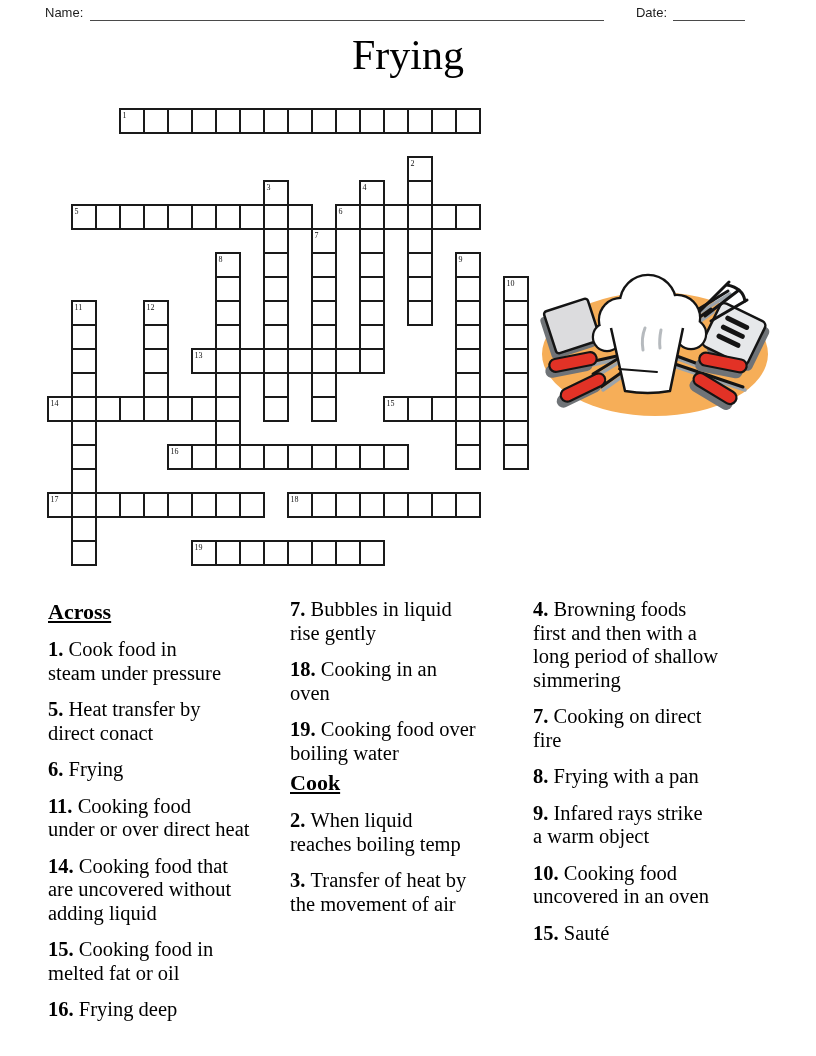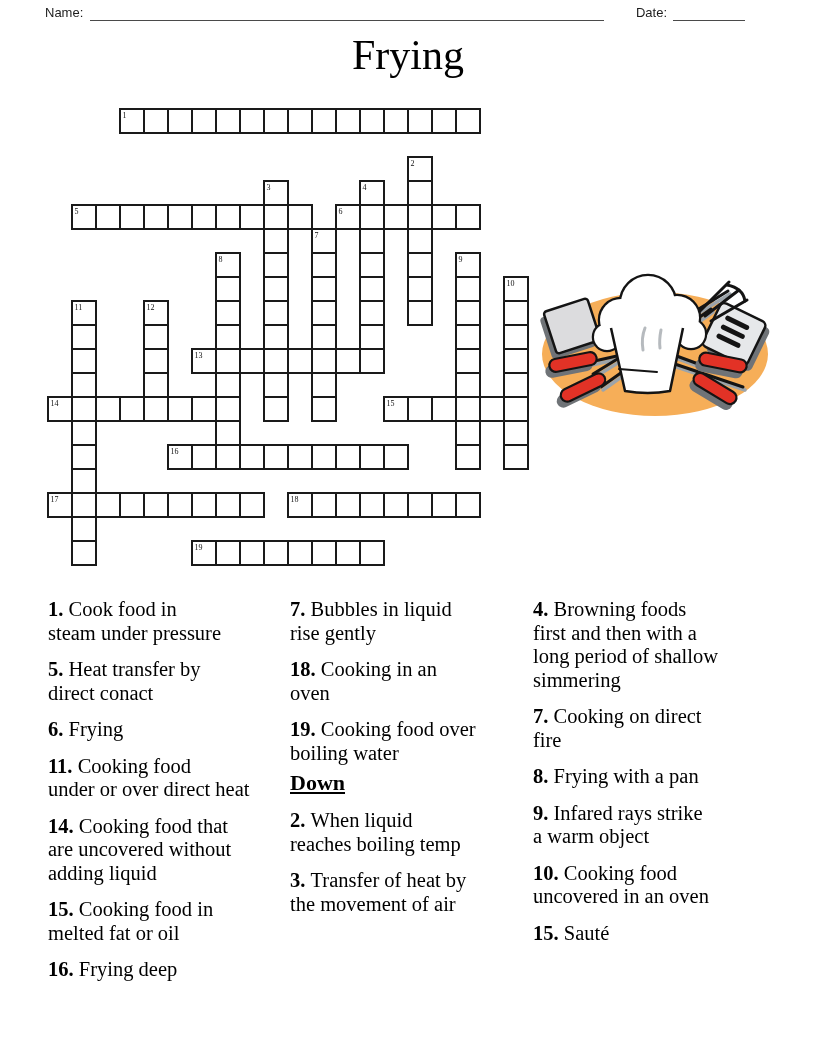--- a/index.html
+++ b/index.html
@@ -294,20 +294,21 @@
     <path class="band" d="M78,58 L92,121 Q115,125 137,121 L150,58"></path>
     <g class="drape">
       <path d="M112,58 Q108,68 110,80"></path>
       <path d="M128,60 Q126,70 127,78"></path>
     </g>
     <path class="mouth" d="M86,99 L124,102"></path>
   </g>
 </svg>
 
 <div class="ccol" id="col1">
+    <div class="clue-heading">Across</div>
     <div class="clue"><span class="cnum">1. </span>Cook food in
 steam under pressure</div>
     <div class="clue"><span class="cnum">5. </span>Heat transfer by
 direct conact</div>
     <div class="clue"><span class="cnum">6. </span>Frying</div>
     <div class="clue"><span class="cnum">11. </span>Cooking food
 under or over direct heat</div>
     <div class="clue"><span class="cnum">14. </span>Cooking food that
 are uncovered without
 adding liquid</div>
@@ -315,21 +316,21 @@
 melted fat or oil</div>
     <div class="clue"><span class="cnum">16. </span>Frying deep</div>
   </div>
 <div class="ccol" id="col2">
     <div class="clue"><span class="cnum">7. </span>Bubbles in liquid
 rise gently</div>
     <div class="clue"><span class="cnum">18. </span>Cooking in an
 oven</div>
     <div class="clue"><span class="cnum">19. </span>Cooking food over
 boiling water</div>
-    <div class="clue-heading">Down</div>
+    <div class="clue-heading">Cook</div>
     <div class="clue"><span class="cnum">2. </span>When liquid
 reaches boiling temp</div>
     <div class="clue"><span class="cnum">3. </span>Transfer of heat by
 the movement of air</div>
   </div>
 <div class="ccol" id="col3">
     <div class="clue"><span class="cnum">4. </span>Browning foods
 first and then with a
 long period of shallow
 simmering</div>

